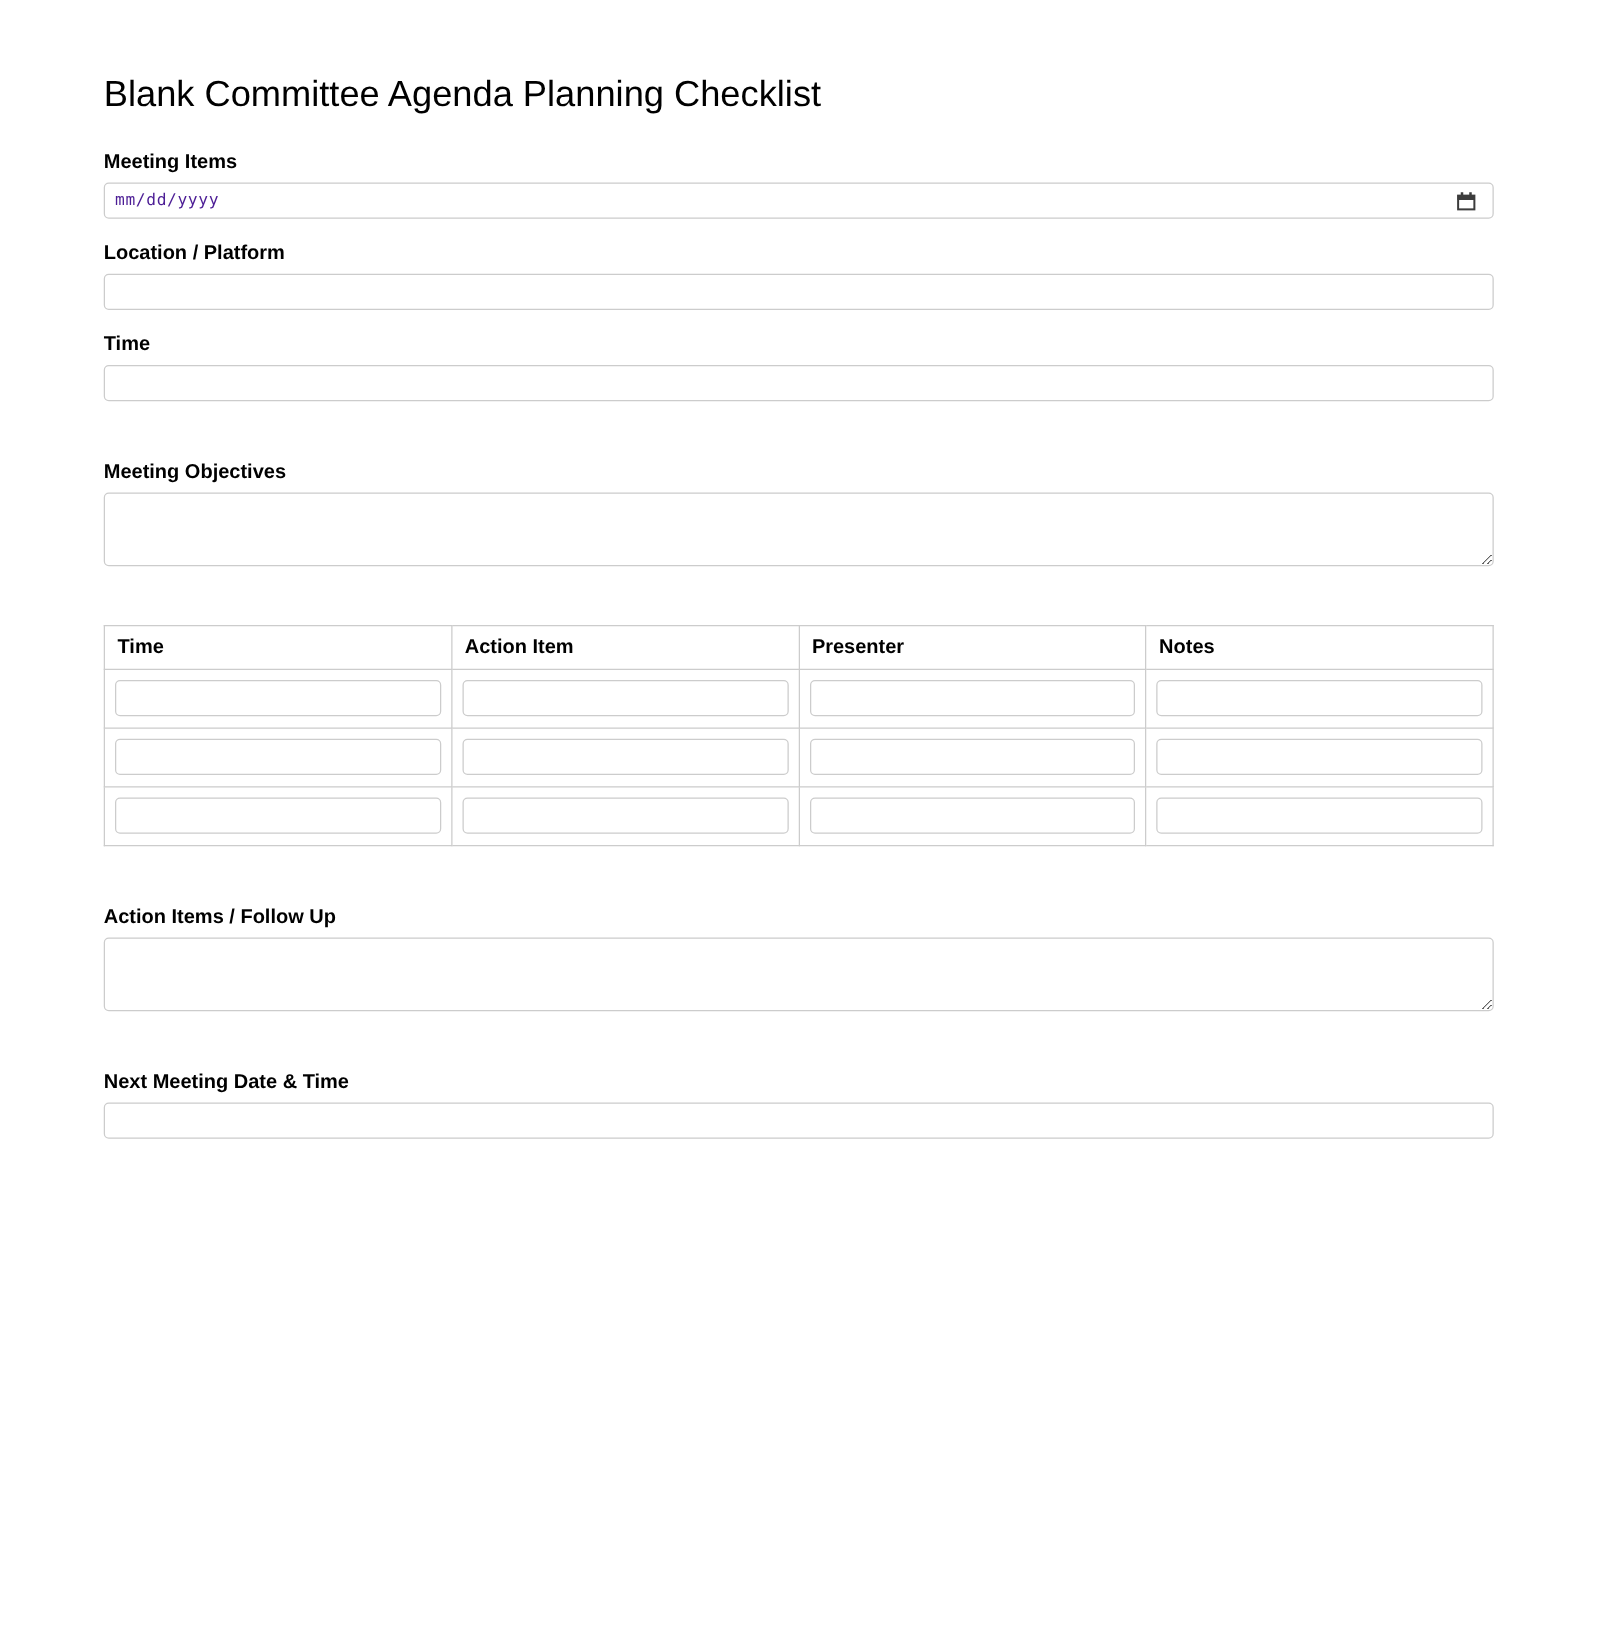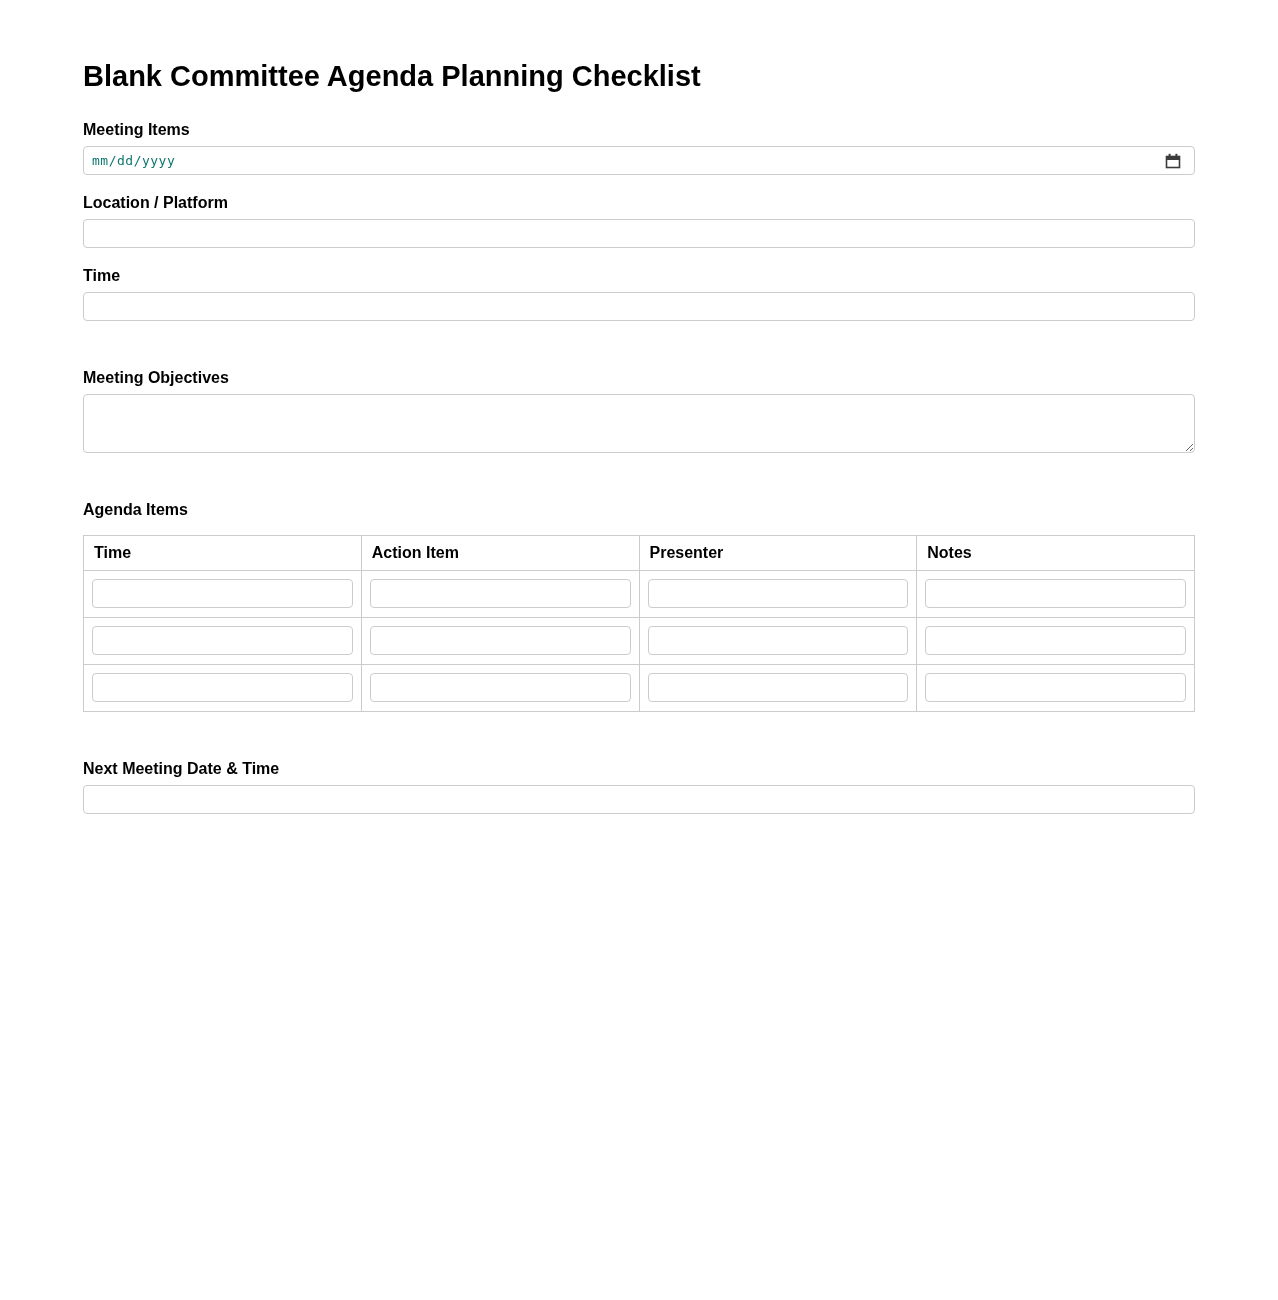--- a/index.html
+++ b/index.html
@@ -11,21 +11,21 @@
     font-family: "Liberation Sans", sans-serif;
   }
   .page {
     width: 1278px;
     height: 1300px;
     padding: 60px 83px 0 83px;
     background: #ffffff;
   }
   h1.page-title {
     font-size: 29px;
-    font-weight: 700;
+    font-weight: 400;
     line-height: 33px;
     margin: 0 0 27px 0;
   }
   .field-label {
     display: block;
     font-size: 16px;
     font-weight: 700;
     line-height: 19px;
     margin: 0 0 7px 0;
   }
@@ -55,21 +55,21 @@
     width: 100%;
     height: 29px;
     border: 1px solid #cccccc;
     border-radius: 4px;
     background: #ffffff;
     padding: 0 8px;
   }
   .date-placeholder {
     font-family: "DejaVu Sans Mono", monospace;
     font-size: 13px;
-    color: #0f766e;
+    color: #4c1d95;
     letter-spacing: 0.5px;
   }
   .calendar-icon {
     position: absolute;
     right: 13px;
     top: 50%;
     transform: translateY(-50%);
     width: 16px;
     height: 16px;
     cursor: pointer;
@@ -141,21 +141,20 @@
     <label class="field-label">Time</label>
     <input type="text" class="text-input" value="" style="">
   </div>
 
   <div class="field mt32">
     <label class="field-label">Meeting Objectives</label>
     <textarea class="area-input" style=""></textarea>
   </div>
 
   <div class="field mt32">
-    <label class="field-label section-label-table">Agenda Items</label>
     <table class="agenda-table">
       <thead>
         <tr>
           <th>Time</th>
           <th>Action Item</th>
           <th>Presenter</th>
           <th>Notes</th>
         </tr>
       </thead>
       <tbody>
@@ -198,19 +197,23 @@
               <input type="text" class="text-input" value="" style="">
             </td>
           <td>
               <input type="text" class="text-input" value="" style="">
             </td>
         </tr>
       </tbody>
     </table>
   </div>
 
+  <div class="field mt32">
+    <label class="field-label">Action Items / Follow Up</label>
+    <textarea class="area-input" style=""></textarea>
+  </div>
 
   <div class="field mt32">
     <label class="field-label">Next Meeting Date &amp; Time</label>
     <input type="text" class="text-input" value="" style="">
   </div>
 
 </div>
 
 </body></html>

